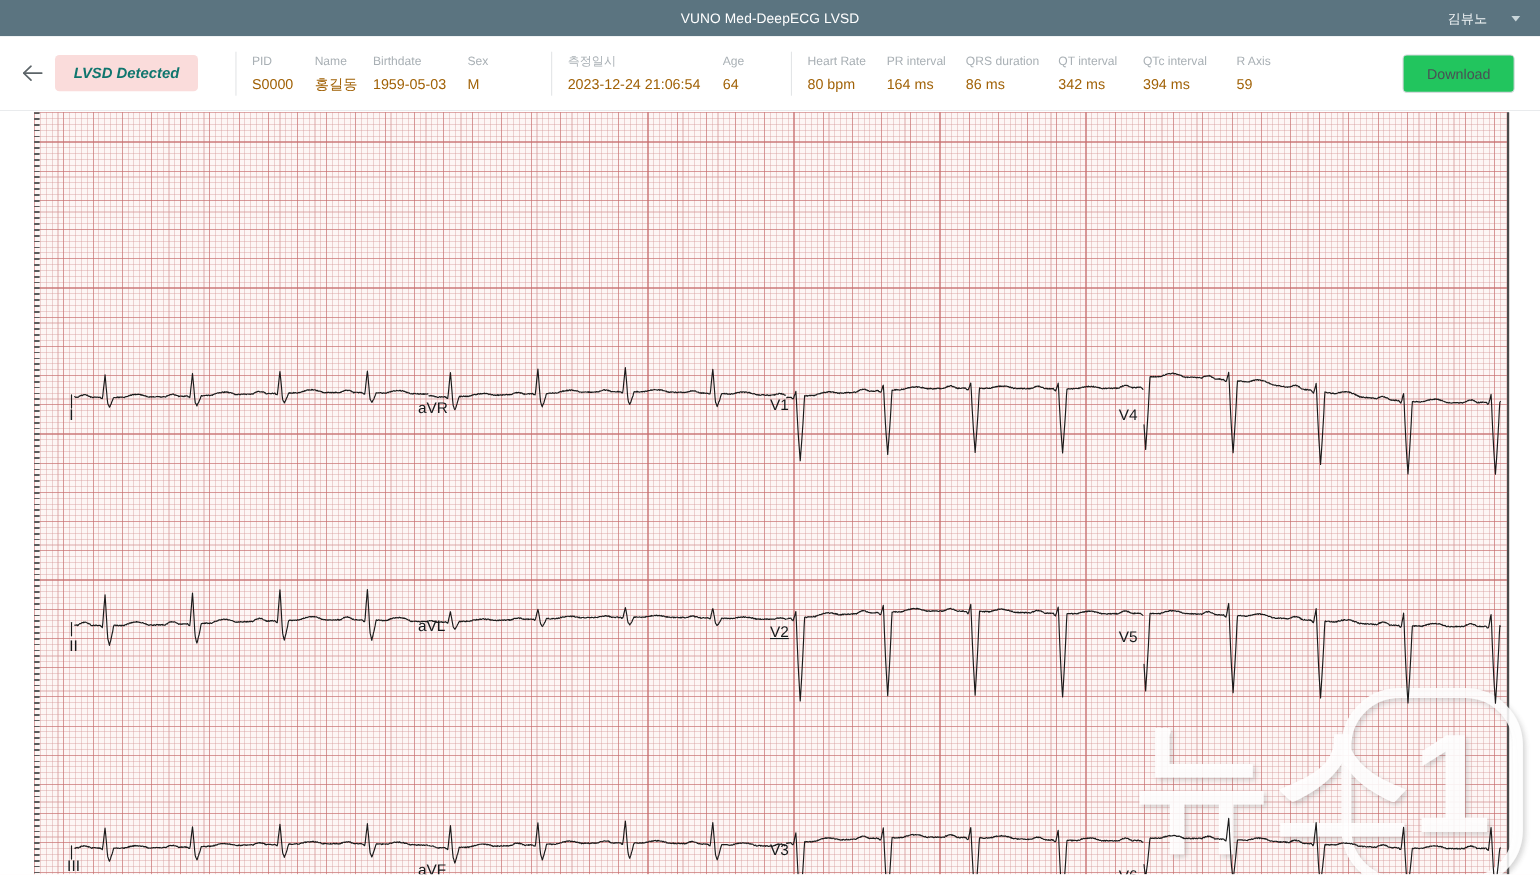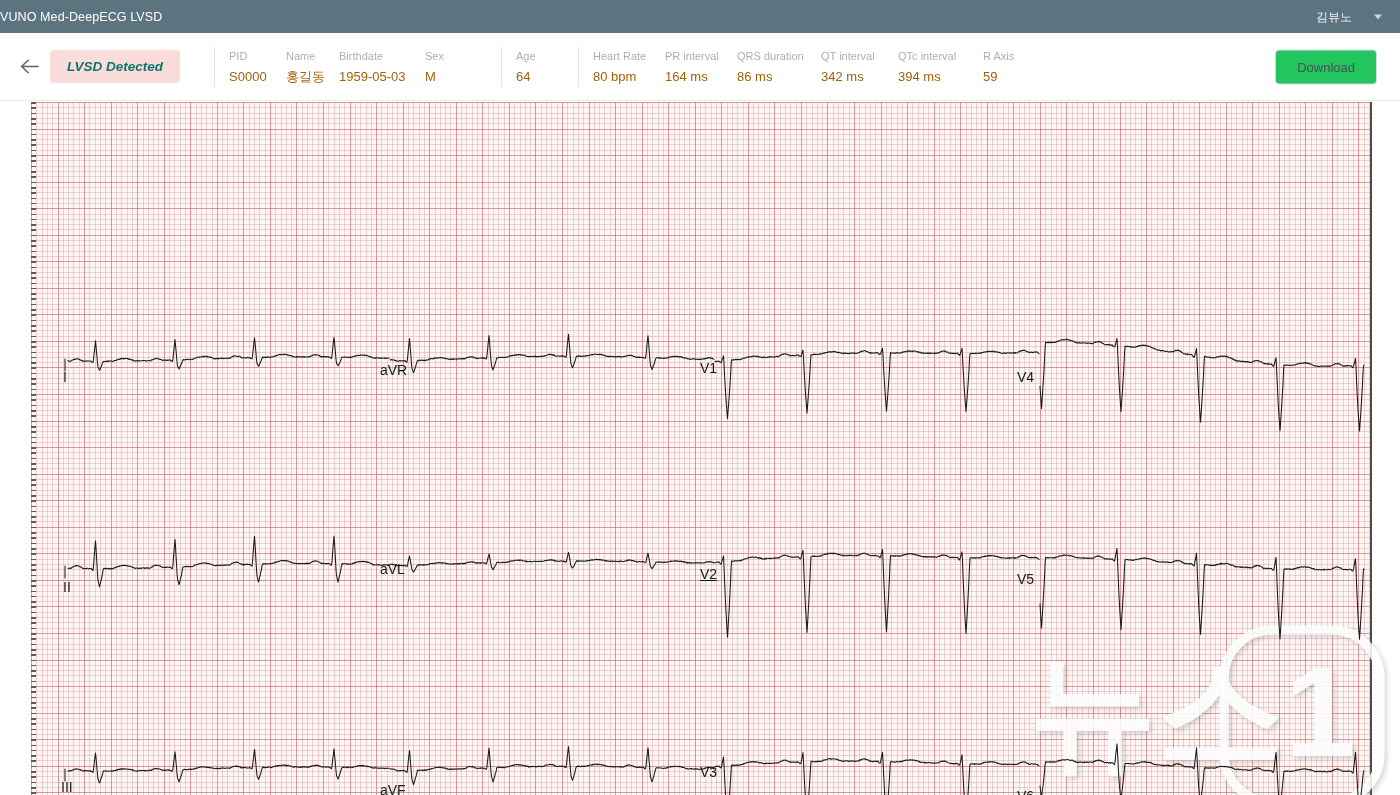--- a/index.html
+++ b/index.html
@@ -14,21 +14,21 @@
     -webkit-font-smoothing: antialiased;
   }
 
   
   #topbar {
     position: relative;
     height: 33px;
     background: #5b7480;
     display: flex;
     align-items: center;
-    justify-content: flex-start;
+    justify-content: center;
   }
   #app-title {
     color: #ffffff;
     font-size: 12.5px;
     letter-spacing: 0.1px;
     white-space: nowrap;
   }
   #user-menu {
     position: absolute;
     right: 18px;
@@ -272,20 +272,24 @@
     </div>
     <div class="field w-sex">
       <span class="lbl">Sex</span>
       <span class="val">M</span>
     </div>
   </div>
 
   <div class="vdiv"></div>
 
   <div class="field-group">
+    <div class="field w-date">
+      <span class="lbl">측정일시</span>
+      <span class="val">2023-12-24 21:06:54</span>
+    </div>
     <div class="field w-age">
       <span class="lbl">Age</span>
       <span class="val">64</span>
     </div>
   </div>
 
   <div class="vdiv"></div>
 
   <div class="field-group">
     <div class="field w-hr">

